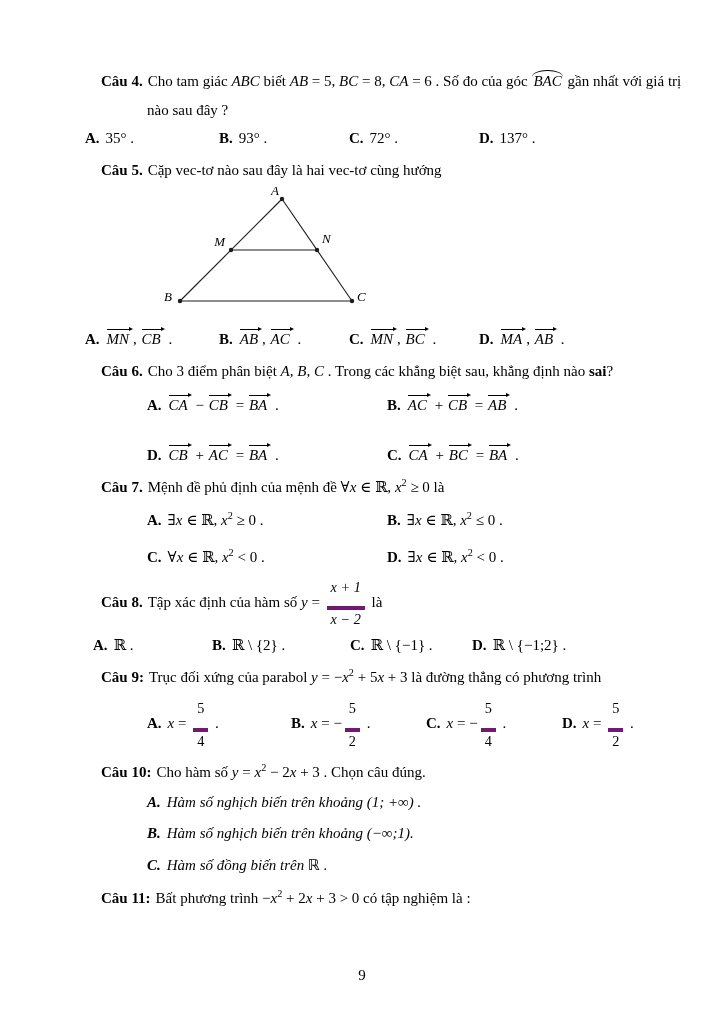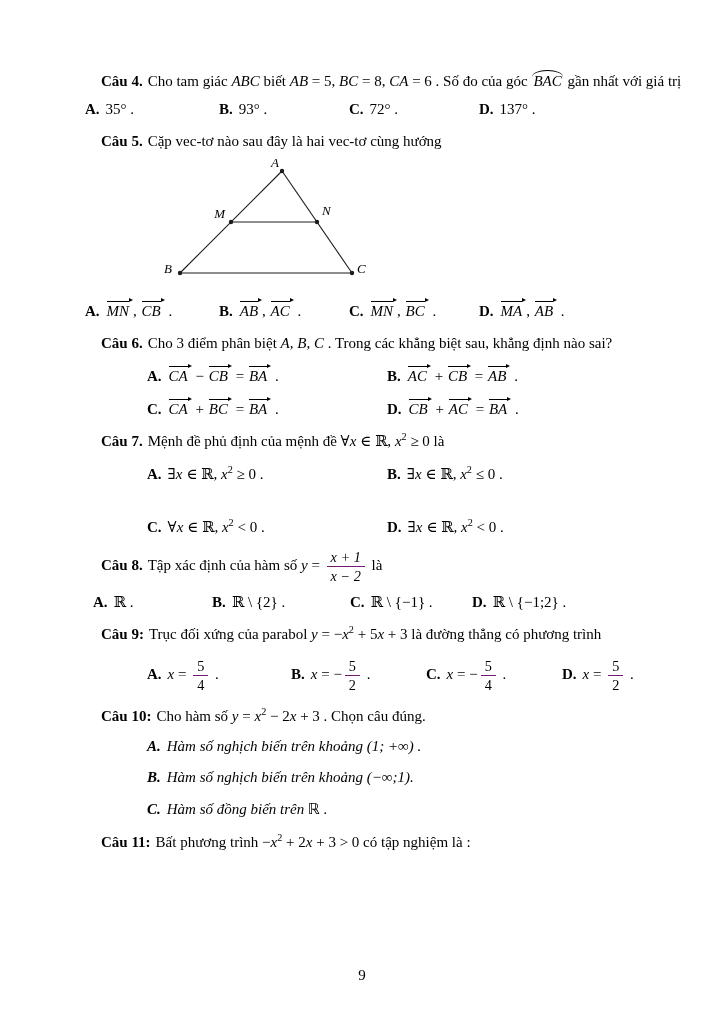--- a/index.html
+++ b/index.html
@@ -15,54 +15,57 @@
   .nowrap{white-space:nowrap;}
   .qnum{font-weight:700;margin-right:5px;margin-left:16px;}
   .stem-cont{margin-left:62px;margin-top:7px;line-height:1.45;}
   .options{margin-top:8px;}
   .opt{white-space:nowrap;}
   .olabel{font-weight:700;margin-right:6px;}
   
   .og-wide{display:grid;grid-template-columns:134px 130px 130px 1fr;}
   .og-q8{display:grid;grid-template-columns:119px 138px 122px 1fr;margin-left:8px;}
   .og-q9{display:grid;grid-template-columns:112px 103px 104px 1fr;margin-left:62px;align-items:center;margin-top:12px;gap:32px;}
-  .og-two{display:grid;grid-template-columns:240px 1fr;row-gap:13px;margin-left:62px;}
-  .g18{row-gap:35px;margin-top:12px;}
+  .og-two{display:grid;grid-template-columns:240px 1fr;row-gap:30px;margin-left:62px;}
+  .g18{row-gap:19px;margin-top:12px;}
   .olist{margin-left:62px;margin-top:10px;font-style:italic;}
   .olist .opt{display:block;margin-bottom:14px;white-space:normal;}
   .vrow{padding-top:3px;}
   
   .math{font-style:italic;}
-  .bold{font-weight:400;}
+  .bold{font-weight:700;}
   .msup{font-size:0.68em;vertical-align:super;line-height:0;}
   .vec{font-style:italic;display:inline-block;position:relative;padding:4px 4px 0 1px;line-height:1.05;}
   .vec::after{content:"";position:absolute;left:1px;right:4px;top:1px;border-top:1.2px solid #000;}
   .vec::before{content:"";position:absolute;right:0;top:-1.5px;width:0;height:0;
     border-left:4.5px solid #000;border-top:2.6px solid transparent;border-bottom:2.6px solid transparent;}
   .arc{font-style:italic;display:inline-block;position:relative;padding:4px 2px 0 2px;line-height:1.05;}
   .arc::after{content:"";position:absolute;left:1px;right:1px;top:0;height:6px;
     border-top:1.4px solid #000;border-radius:50% 50% 0 0 / 100% 100% 0 0;}
   .frac{display:inline-block;vertical-align:middle;text-align:center;margin:0 3px;line-height:1.15;font-size:0.95em;}
-  .fnum{display:block;padding:0 4px 1px;border-bottom:1px solid #701a75;}
+  .fnum{display:block;padding:0 4px 11px;border-bottom:4px solid #701a75;}
   .fden{display:block;padding:1px 4px 0;}
   
   .figwrap{margin:4px 0 8px 74px;}
   .fig line{stroke:#1c1c1c;stroke-width:1.1;}
   .fig circle{fill:#1c1c1c;}
   .fig text{font-family:"Liberation Serif","DejaVu Serif",serif;font-style:italic;font-size:13px;fill:#000;}
   .pagenum{position:absolute;bottom:40px;left:0;right:0;text-align:center;}
 </style>
 </head>
 <body>
 
 <div class="page">
 
   <section class="q">
     <div class="stem nowrap">
       <span class="qnum">Câu 4.</span><span><span>Cho tam giác </span><span class="math">ABC</span><span> biết </span><span class="math">AB</span><span> = 5, </span><span class="math">BC</span><span> = 8, </span><span class="math">CA</span><span> = 6 . Số đo của góc </span><span class="arc">BAC</span><span> gần nhất với giá trị</span></span>
+    </div>
+    <div class="stem-cont">
+      <span><span>nào sau đây ?</span></span>
     </div>
     <div class="options og-wide">
       <span class="opt"><b class="olabel">A.</b><span><span>35</span><span>°</span><span> .</span></span></span>
       <span class="opt"><b class="olabel">B.</b><span><span>93</span><span>°</span><span> .</span></span></span>
       <span class="opt"><b class="olabel">C.</b><span><span>72</span><span>°</span><span> .</span></span></span>
       <span class="opt"><b class="olabel">D.</b><span><span>137</span><span>°</span><span> .</span></span></span>
     </div>
   </section>
 
   <section class="q">
@@ -95,22 +98,22 @@
     </div>
   </section>
 
   <section class="q">
     <div class="stem">
       <span class="qnum">Câu 6.</span><span><span>Cho 3 điểm phân biệt </span><span class="math">A, B, C</span><span> . Trong các khẳng biệt sau, khẳng định nào </span><span class="bold">sai</span><span>?</span></span>
     </div>
     <div class="options og-two vrow">
       <span class="opt"><b class="olabel">A.</b><span><span class="vec">CA</span><span> − </span><span class="vec">CB</span><span> = </span><span class="vec">BA</span><span> .</span></span></span>
       <span class="opt"><b class="olabel">B.</b><span><span class="vec">AC</span><span> + </span><span class="vec">CB</span><span> = </span><span class="vec">AB</span><span> .</span></span></span>
+      <span class="opt"><b class="olabel">D.</b><span><span class="vec">CB</span><span> + </span><span class="vec">AC</span><span> = </span><span class="vec">BA</span><span> .</span></span></span>
       <span class="opt"><b class="olabel">C.</b><span><span class="vec">CA</span><span> + </span><span class="vec">BC</span><span> = </span><span class="vec">BA</span><span> .</span></span></span>
-      <span class="opt"><b class="olabel">D.</b><span><span class="vec">CB</span><span> + </span><span class="vec">AC</span><span> = </span><span class="vec">BA</span><span> .</span></span></span>
     </div>
   </section>
 
   <section class="q">
     <div class="stem">
       <span class="qnum">Câu 7.</span><span><span>Mệnh đề phủ định của mệnh đề </span><span>∀</span><span class="math">x</span><span> ∈ ℝ, </span><span class="math">x</span><span class="msup">2</span><span> ≥ 0 là</span></span>
     </div>
     <div class="options og-two g18">
       <span class="opt"><b class="olabel">A.</b><span><span>∃</span><span class="math">x</span><span> ∈ ℝ, </span><span class="math">x</span><span class="msup">2</span><span> ≥ 0 .</span></span></span>
       <span class="opt"><b class="olabel">B.</b><span><span>∃</span><span class="math">x</span><span> ∈ ℝ, </span><span class="math">x</span><span class="msup">2</span><span> ≤ 0 .</span></span></span>

